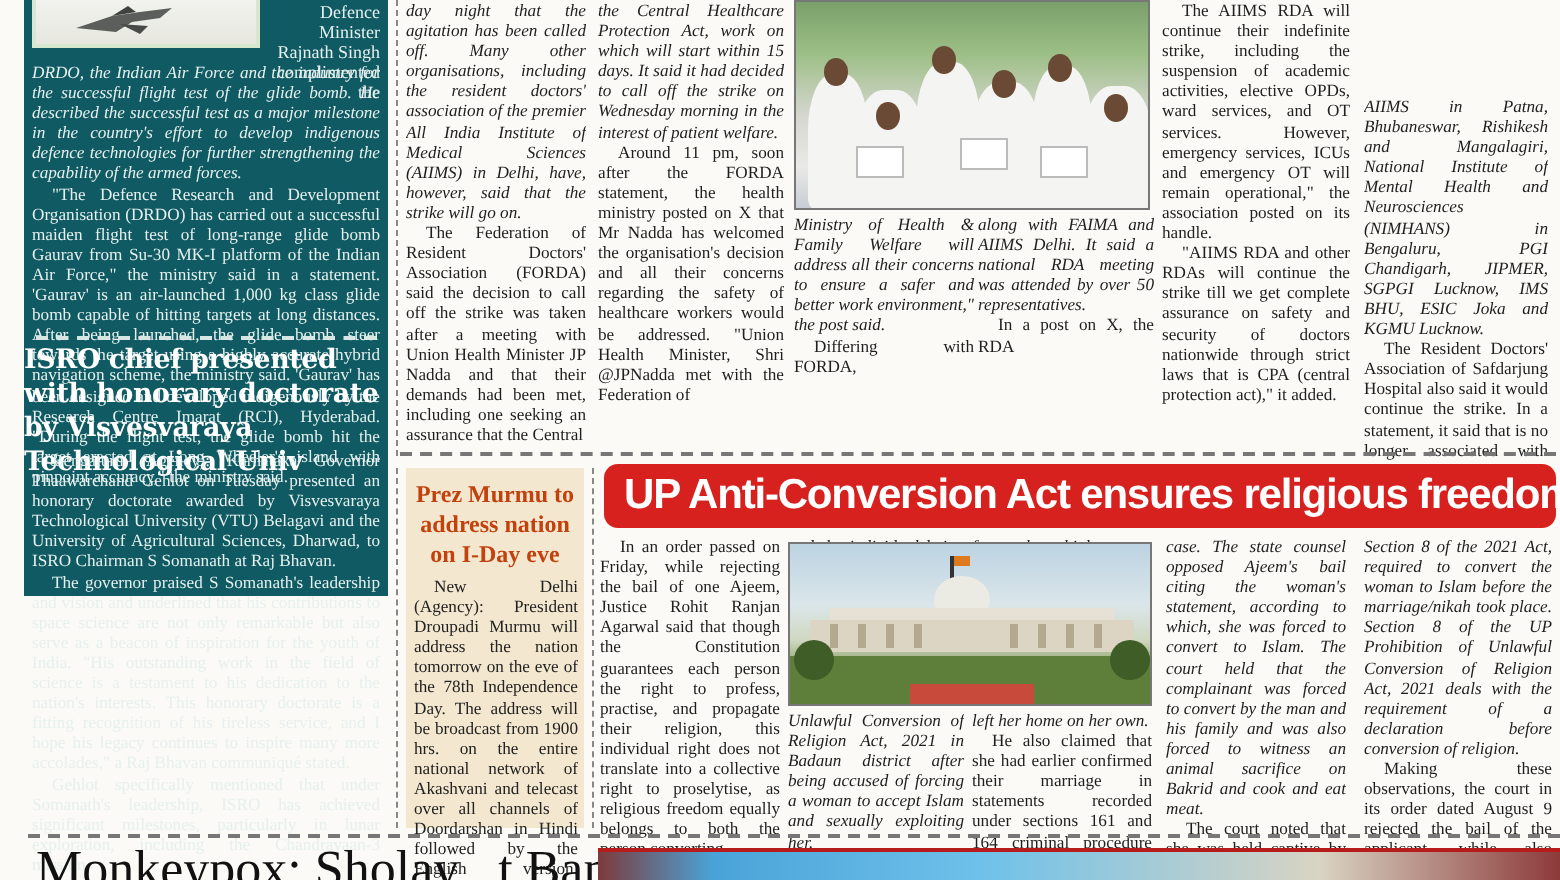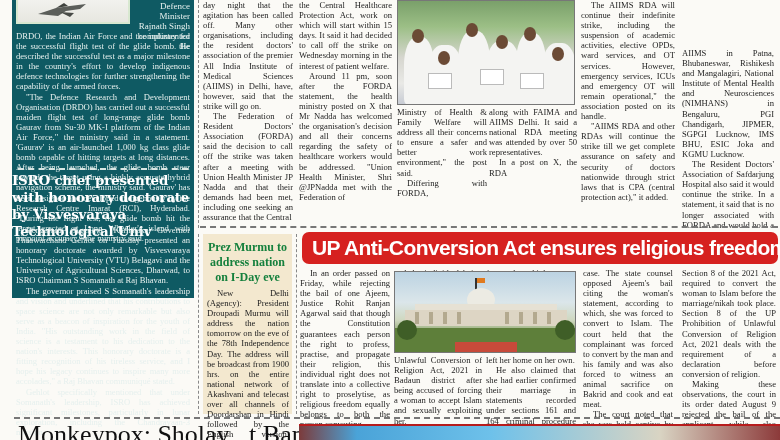--- a/index.html
+++ b/index.html
@@ -1,33 +1,33 @@
 <!DOCTYPE html>
 <html><head>
 <meta charset="utf-8">
 <style>
   * { box-sizing: border-box; margin: 0; padding: 0; }
   html, body { width: 780px; height: 440px; overflow: hidden; background: #fbfaf6; }
   body { position: relative; font-family: "Liberation Serif", serif; color: #1e1e1e; }
   .col { position: absolute; font-size: 8.6px; line-height: 10.1px; text-align: justify; hyphens: auto; }
   .col p { text-indent: 10px; }
-  .col p.noind { text-indent: 0; }
+  .col p.noind { text-indent: 0; font-style: italic; }
   .dash-h { position: absolute; height: 0; border-top: 2px dashed #777; }
   .dash-v { position: absolute; width: 0; border-left: 1.5px dashed #888; }
 
   
   .teal { position: absolute; left: 12px; top: 0; width: 182px; height: 298px; background: #0f5a63; color: #e8f2f0; }
   .teal .col { color: #e6f0ee; }
   .plane-photo { position: absolute; left: 4px; top: 0; width: 114px; height: 24px; background: linear-gradient(180deg,#f2f2ee 0%,#e7e7e0 100%); border: 2px solid #d8e8d0; border-top: none; }
   .plane-photo .jet { position: absolute; left: 18px; top: 2px; width: 56px; height: 16px; }
   .isro-head { position: absolute; left: 0; top: 172px; width: 182px; color: #fff; font-family: "DejaVu Serif", serif; font-weight: bold; font-size: 13.4px; line-height: 17px; letter-spacing: -0.2px; }
 
   
   .murmu { position: absolute; left: 203px; top: 234px; width: 89px; height: 180px; background: #f3e8cf; }
-  .murmu-head { text-align: center; font-weight: bold; font-size: 12px; line-height: 15px; padding-top: 6px; color: #15803d; }
+  .murmu-head { text-align: center; font-weight: bold; font-size: 12px; line-height: 15px; padding-top: 6px; color: #c2410c; }
 
   
   .photo-protest { position: absolute; left: 397px; top: 0; width: 178px; height: 105px; overflow: hidden;
     background: linear-gradient(180deg,#7aa06a 0%,#9cbf86 25%,#d6d6cf 55%,#e9e9e6 80%,#c8ccd4 100%); border: 1px solid #777; }
   .photo-protest .coat { position: absolute; background: #f4f4f2; border-radius: 40% 40% 8px 8px; }
   .photo-protest .head { position: absolute; background: #6b4a35; border-radius: 50%; }
   .photo-protest .sign { position: absolute; background: #fff; border: 1px solid #bbb; }
 
   
   .banner { position: absolute; left: 302px; top: 232px; width: 476px; height: 32px; background: #d6211f; border-radius: 7px; color: #fff;

